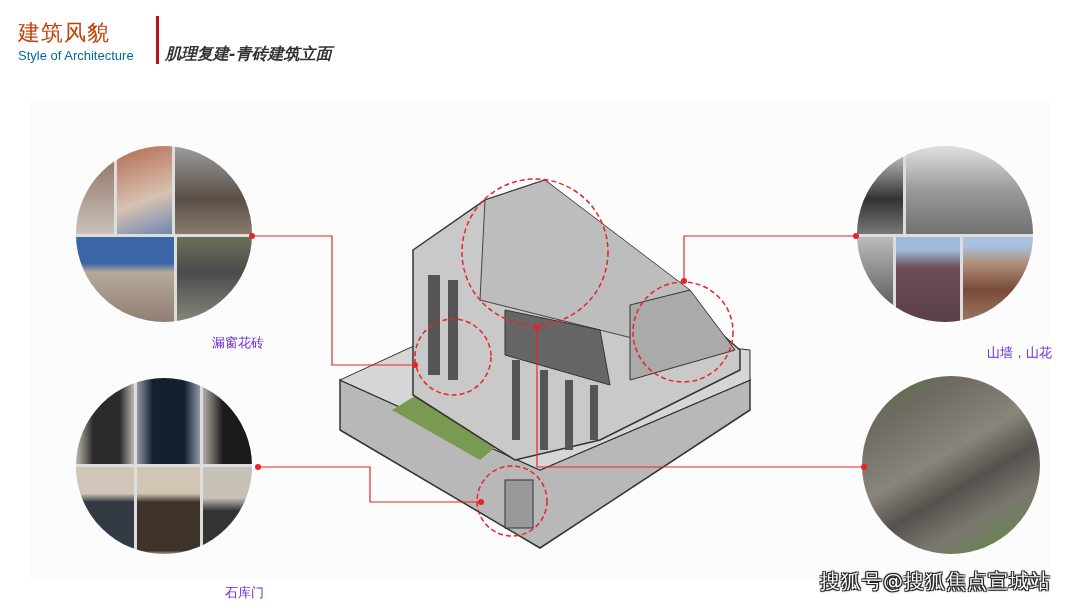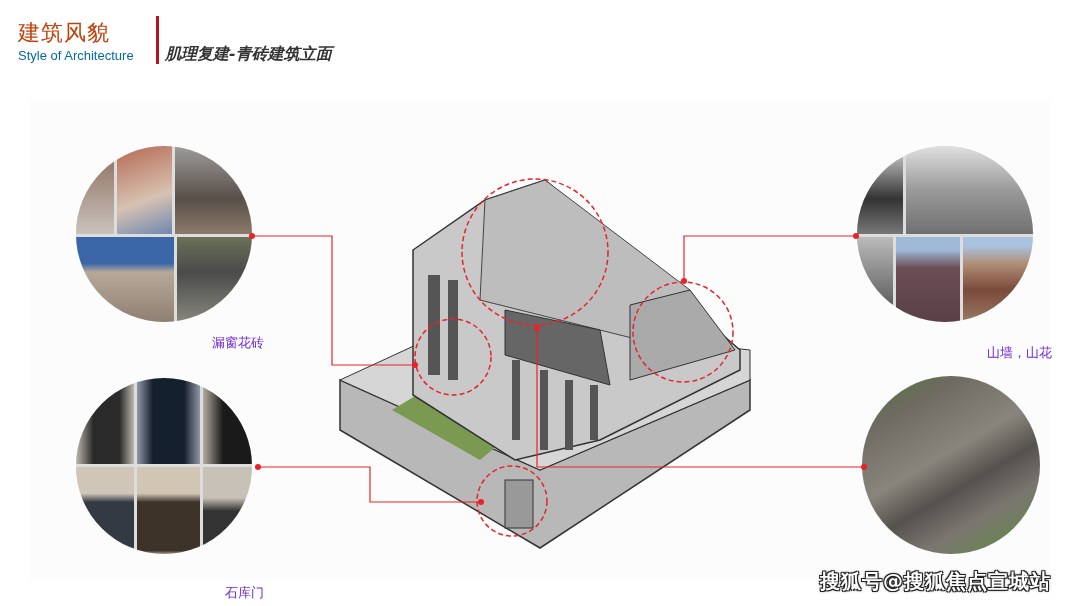--- a/index.html
+++ b/index.html
@@ -10,21 +10,21 @@
   }
   .band { position: absolute; left: 30px; top: 100px; width: 1020px; height: 480px; background: #fcfcfc; }
   .header-title { position: absolute; left: 18px; top: 18px; font-size: 22px; color: #c2410c; letter-spacing: 1px; }
   .header-sub { position: absolute; left: 18px; top: 48px; font-size: 13px; color: #0369a1; font-family: "Liberation Sans", sans-serif; }
   .header-bar { position: absolute; left: 156px; top: 16px; width: 3px; height: 48px; background: #b4141c; }
   .header-section { position: absolute; left: 165px; top: 44px; font-size: 16px; font-weight: bold; color: #333; font-style: italic; }
 
   .circle { position: absolute; border-radius: 50%; overflow: hidden; background: #ddd; }
   .tile { position: absolute; }
   .caption { position: absolute; font-size: 13px; color: #6d28d9; text-align: right; width: 200px; }
-  .watermark { position: absolute; left: 820px; top: 568px; font-size: 20px; font-weight: bold; color: #fff;
+  .watermark { position: absolute; left: 820px; top: 568px; font-size: 20px; font-weight: normal; color: #fff;
     text-shadow: -1px -1px 0 #222, 1px -1px 0 #222, -1px 1px 0 #222, 1px 1px 0 #222, 0 0 3px #000; letter-spacing: 1px; }
   svg.overlay { position: absolute; left: 0; top: 0; }
 </style>
 </head>
 <body>
 
 <div class="band"></div>
 
 <div class="header-title">建筑风貌</div>
 <div class="header-sub">Style of Architecture</div>

